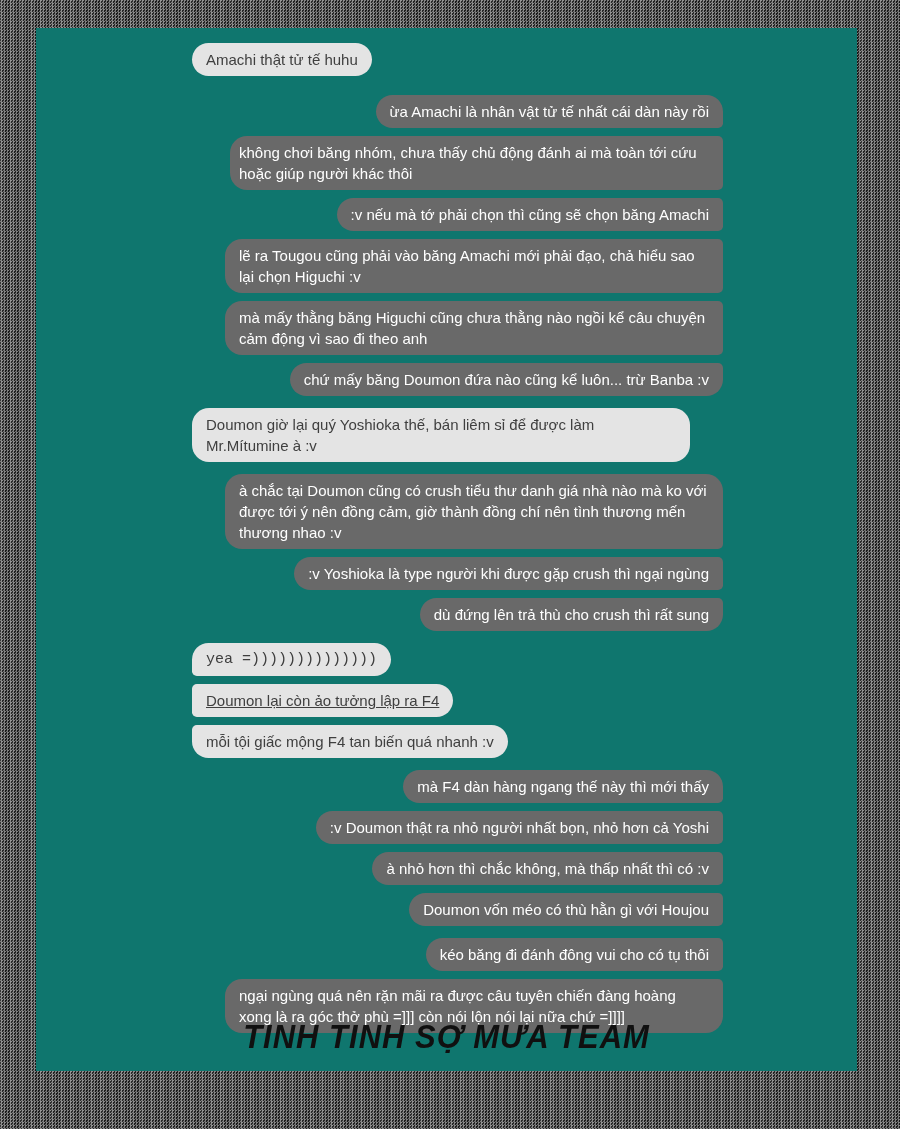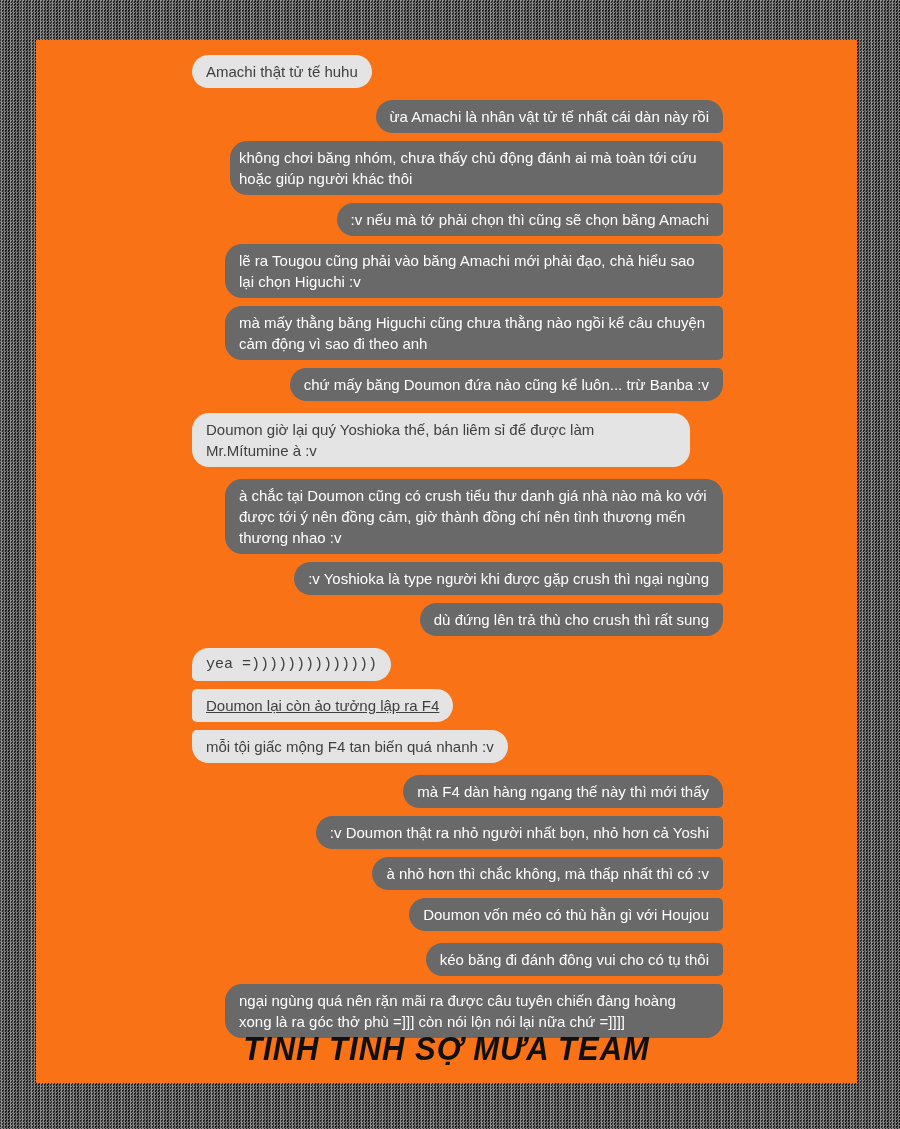--- a/index.html
+++ b/index.html
@@ -7,22 +7,22 @@
     width:900px;height:1129px;position:relative;overflow:hidden;
     
     background-color:#3a3a3a;
     background-image:
       repeating-linear-gradient(90deg, rgba(255,255,255,0.07) 0 2px, rgba(0,0,0,0.10) 6px 10px),
       conic-gradient(#8d8d8d 25%, #191919 25% 50%, #747474 50% 75%, #242424 75%);
     background-size:auto, 3px 3px;
     font-family:"Liberation Sans",sans-serif;
   }
   .page{
-    position:absolute;left:36px;top:40px;width:821px;height:1043px;
-    background:#f97316;
+    position:absolute;left:36px;top:28px;width:821px;height:1043px;
+    background:#0f766e;
   }
   .chat{
     position:absolute;left:156px;top:15px;width:531px;
     display:flex;flex-direction:column;
   }
   .bubble{
     max-width:470px;width:fit-content;
     padding:6px 14px;border-radius:17px;
     font-size:15px;line-height:21px;
     word-wrap:break-word;
@@ -50,21 +50,21 @@
     transform:scaleY(1.1);
     white-space:nowrap;
   }
 </style>
 </head>
 <body>
 
 <div class="page">
   <div class="chat">
       <div class="bubble left" style="margin-top: 0px;">Amachi thật tử tế huhu</div>
-      <div class="bubble right joined-bottom" style="margin-top: 12px;">ừa Amachi là nhân vật tử tế nhất cái dàn này rồi</div>
+      <div class="bubble right joined-bottom" style="margin-top: 19px;">ừa Amachi là nhân vật tử tế nhất cái dàn này rồi</div>
       <div class="bubble right joined-top joined-bottom" style="margin-top: 8px; padding-left: 9px;">không chơi băng nhóm, chưa thấy chủ động đánh ai mà toàn tới cứu hoặc giúp người khác thôi</div>
       <div class="bubble right joined-top joined-bottom" style="margin-top: 8px;">:v nếu mà tớ phải chọn thì cũng sẽ chọn băng Amachi</div>
       <div class="bubble right joined-top joined-bottom" style="margin-top: 8px;">lẽ ra Tougou cũng phải vào băng Amachi mới phải đạo, chả hiểu sao lại chọn Higuchi :v</div>
       <div class="bubble right joined-top joined-bottom" style="margin-top: 8px;">mà mấy thằng băng Higuchi cũng chưa thằng nào ngồi kể câu chuyện cảm động vì sao đi theo anh</div>
       <div class="bubble right joined-top" style="margin-top: 8px;">chứ mấy băng Doumon đứa nào cũng kể luôn... trừ Banba :v</div>
       <div class="bubble left" style="margin-top: 12px;">Doumon giờ lại quý Yoshioka thế, bán liêm sỉ để được làm Mr.Mítumine à :v</div>
       <div class="bubble right joined-bottom" style="margin-top: 12px;">à chắc tại Doumon cũng có crush tiểu thư danh giá nhà nào mà ko với được tới ý nên đồng cảm, giờ thành đồng chí nên tình thương mến thương nhao :v</div>
       <div class="bubble right joined-top joined-bottom" style="margin-top: 8px;">:v Yoshioka là type người khi được gặp crush thì ngại ngùng</div>
       <div class="bubble right joined-top" style="margin-top: 8px;">dù đứng lên trả thù cho crush thì rất sung</div>
       <div class="bubble left joined-bottom" style="margin-top: 12px; font-family: Liberation Mono, monospace;">yea =))))))))))))))</div>

